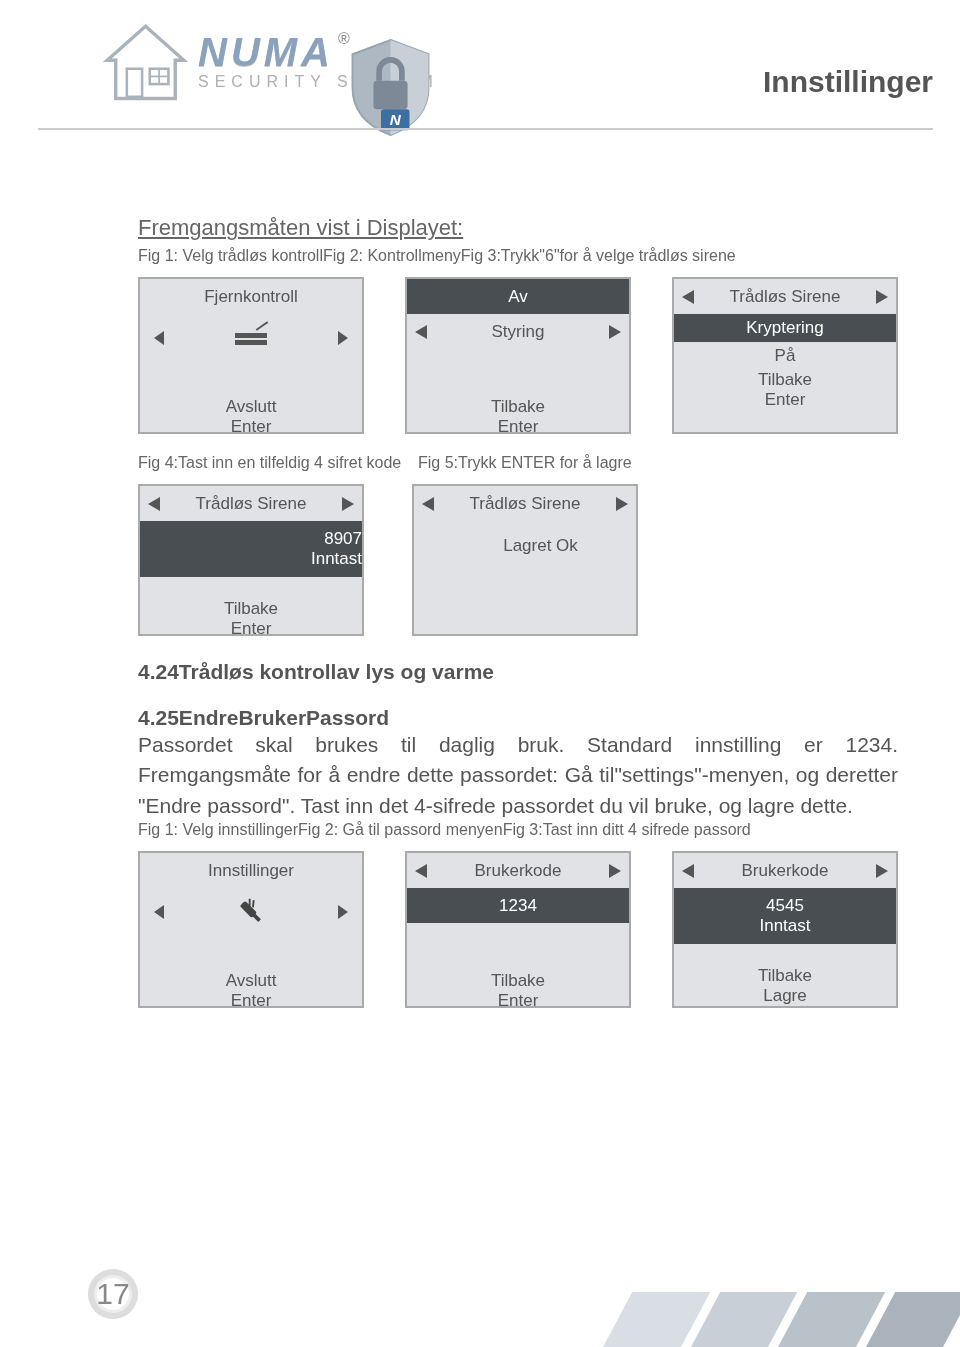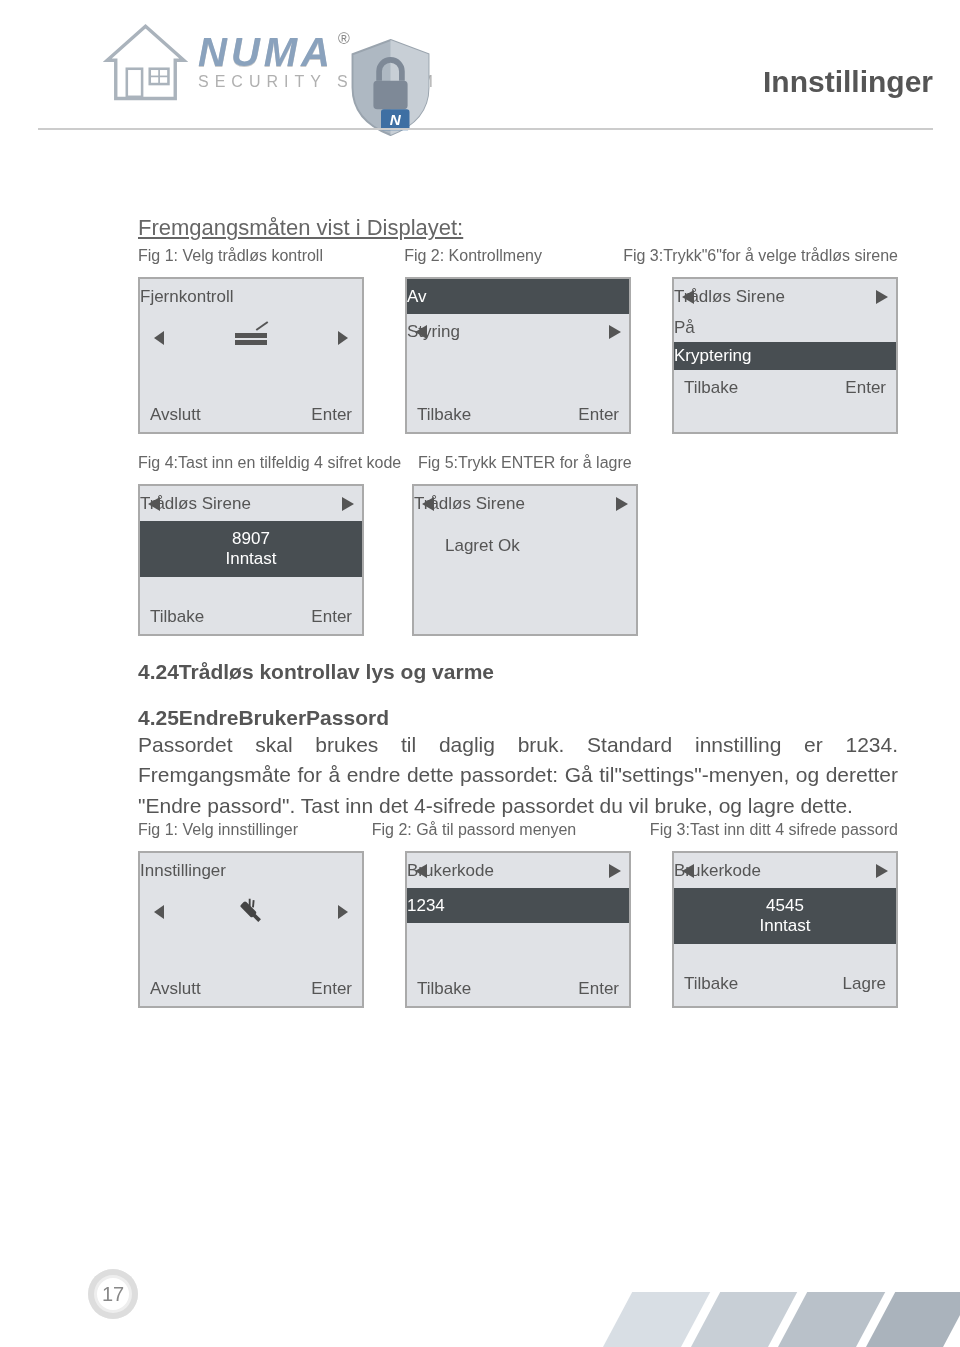--- a/index.html
+++ b/index.html
@@ -87,21 +87,21 @@
     padding: 25px 100px 0 100px;
   }
   .section-title-u {
     font-size: 22px;
     text-decoration: underline;
     color: #666;
     margin-bottom: 6px;
   }
   .fig-row {
     display: flex;
-    justify-content: space-between;
+    justify-content: flex-start;
     font-size: 16px;
     color: #666;
     margin-bottom: 12px;
   }
   .fig-row.two > div:first-child { width: 280px; }
   .fig-row.two > div:nth-child(2) { flex:1; }
   .cap { font-size: 16px; color: #666; }
 
   
   .screens {
@@ -116,34 +116,36 @@
     background: #e0e2e6;
     display: flex;
     flex-direction: column;
     font-size: 17px;
     color: #555;
   }
   .screen .row {
     height: 35px;
     display: flex;
     align-items: center;
+    justify-content: center;
     position: relative;
   }
   .screen .row.title {
     background: #e0e2e6;
     color: #555;
   }
   .screen .row.dark {
     background: #484e52;
     color: #fff;
   }
   .screen .row.empty { background: #e0e2e6; }
   .screen .row.split {
     justify-content: space-between;
     padding: 0 10px;
+    flex-direction: column;
   }
   .tri {
     display: inline-block;
     width: 0; height: 0;
     border-top: 7px solid transparent;
     border-bottom: 7px solid transparent;
   }
   .tri.left { border-right: 12px solid #555; position: absolute; left: 8px; }
   .tri.right { border-left: 12px solid #555; position: absolute; right: 8px; }
   .tri.left.sm { border-right: 10px solid #555; position: static;}
@@ -184,21 +186,21 @@
 
   
   .page-num {
     position: absolute;
     left: 50px; bottom: 28px;
     width: 50px; height: 50px;
     border-radius: 50%;
     background: #fff;
     box-shadow: inset 0 0 0 6px #ddd, inset 0 0 0 9px #eee;
     display:flex; align-items:center; justify-content:center;
-    font-size: 20px; color:#888;
+    font-size: 30px; color:#888;
   }
   .footer-stripes {
     position:absolute;
     right:55px; bottom:0;
     width: 340px; height: 55px;
     display:flex; gap:10px;
     transform: skewX(-28deg);
     transform-origin: bottom right;
   }
   .footer-stripes div { flex:1; }
@@ -290,25 +292,25 @@
           <span>Enter</span>
         </div>
       </div>
 
       <div class="screen">
         <div class="row title">
           <span class="tri left"></span>
           <span>Trådløs Sirene</span>
           <span class="tri right"></span>
         </div>
+        <div class="row dark" style="height:28px;">
+            <span>Kryptering</span>
+          </div>
         <div class="row" style="height:28px;">
             <span>På</span>
-          </div>
-        <div class="row dark" style="height:28px;">
-            <span>Kryptering</span>
           </div>
         <div class="row split">
           <span>Tilbake</span>
           <span>Enter</span>
         </div>
       </div>
     </div>
 
     <div class="fig-row two">
       <div class="cap">Fig 4:Tast inn en tilfeldig 4 sifret kode</div>
@@ -316,21 +318,21 @@
     </div>
 
     <div class="screens" style="justify-content:flex-start; gap:48px;">
 
       <div class="screen">
         <div class="row title">
           <span class="tri left"></span>
           <span>Trådløs Sirene</span>
           <span class="tri right"></span>
         </div>
-        <div class="row dark two-line" style="height:56px;">
+        <div class="row dark two-line" style="height:56px;align-items:flex-end;">
           <span>8907</span>
           <span>Inntast</span>
         </div>
         <div class="row empty" style="height:22px;"></div>
         <div class="row split">
           <span>Tilbake</span>
           <span>Enter</span>
         </div>
       </div>
 

